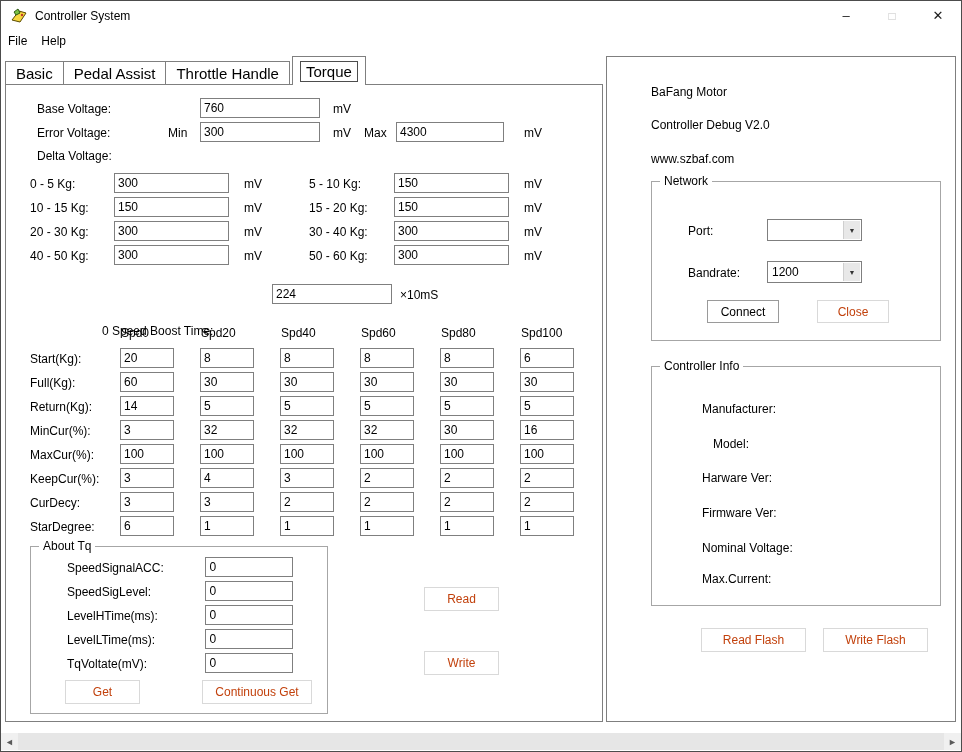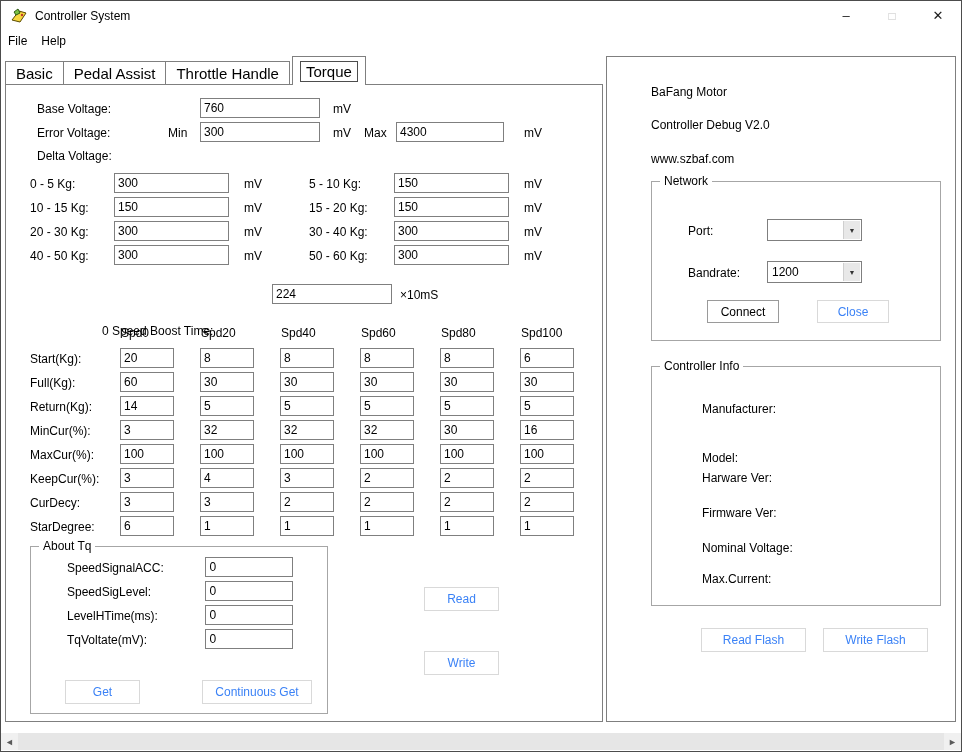--- a/index.html
+++ b/index.html
@@ -22,21 +22,21 @@
   
   .tabstrip { position:absolute; left:4px; top:55px; height:28px; display:flex; align-items:flex-end; z-index:2;text-align:right; }
   .tab { background:#fff; border:1px solid #7f7f7f; border-bottom:none; height:23px; display:flex; align-items:center; padding:0 10px; font-size:15px; margin-right:-1px; }
   .tab.active { height:29px; margin-bottom:-1px; margin-left:3px; z-index:3; position:relative; padding:0 7px; background:#fff; }
   .focusbox { border:1px solid #4d4d4d; padding:1px 5px; }
   .tabpage { position:absolute; left:4px; top:83px; width:598px; height:638px; border:1px solid #7f7f7f; background:#fff; }
 
   .lbl { font-size:12px; color:#000; white-space:nowrap; }
   .inp { height:20px; border:1px solid #7f7f7f; font-size:12px; padding:0 3px; font-family:inherit; background:#fff; color:#000; }
   .btn { position:absolute; height:24px; background:#fff; border:1px solid #9a9a9a; font-size:12px; font-family:inherit; color:#000; display:flex; align-items:center; justify-content:center; cursor:default; }
-  .btn.disabled { border-color:#d9d9d9; color:#3b82f6; }
+  .btn.disabled { border-color:#d9d9d9; color:#c2410c; }
 
   
   .row-base, .row-error, .row-boost { position:absolute; height:22px; }
   .row-base { left:31px; top:13px; }
   .row-error { left:31px; top:37px; }
   .row-base > *, .row-error > *, .row-boost > * { position:absolute; }
   .row-base .l, .row-error .l { left:0; top:4px; }
   .row-base .i { left:163px; top:0; width:120px; }
   .row-base .u { left:296px; top:4px; }
   .row-error .lmin { left:131px; top:4px; }
@@ -93,21 +93,21 @@
   .combo { position:absolute; width:95px; height:22px; border:1px solid #7f7f7f; background:#fff; }
   .combo-port { left:115px; top:37px; }
   .combo-band { left:115px; top:79px; }
   .combo .cval { font-size:12px; padding:3px 0 0 4px; }
   .combo .carrow { position:absolute; top:1px; right:1px; bottom:1px; width:17px; background:#e8e8e8; border-left:1px solid #cfcfcf; display:flex; align-items:center; justify-content:center; font-size:7px; color:#333; }
   .btn-connect { left:55px; top:118px; width:72px; height:23px; }
   .btn-close { left:165px; top:118px; width:72px; height:23px; }
 
   .info-box { left:44px; top:309px; width:290px; height:240px; }
   .info-field { position:absolute; left:50px; }
-  .if1{top:35px;} .if2{top:84px;} .if3{top:104px;} .if4{top:139px;} .if5{top:174px;} .if6{top:205px;}
+  .if1{top:35px;} .if2{top:70px;margin-left:11px;} .if3{top:104px;} .if4{top:139px;} .if5{top:174px;} .if6{top:205px;}
 
   .btn-readflash { left:82px; top:571px; width:105px;margin-left:12px; }
   .btn-writeflash { left:216px; top:571px; width:105px; }
 
   
   .hscroll { position:absolute; left:0; right:0; bottom:1px; height:17px; background:#f0f0f0; }
   .sb-btn { position:absolute; top:0; width:17px; height:17px; display:flex; align-items:center; justify-content:center; font-size:9px; color:#5a5a5a; }
   .sb-left { left:0; } .sb-right { right:0; }
   .sb-thumb { position:absolute; left:17px; right:17px; top:0; height:17px; background:#e6e6e6; }
 </style>
@@ -291,20 +291,24 @@
         </div>
         <div class="about-row">
           <span class="lbl">SpeedSigLevel:</span>
           <input class="inp" value="0" style="">
         </div>
         <div class="about-row">
           <span class="lbl">LevelHTime(ms):</span>
           <input class="inp" value="0" style="">
         </div>
         <div class="about-row">
+          <span class="lbl">LevelLTime(ms):</span>
+          <input class="inp" value="0" style="">
+        </div>
+        <div class="about-row">
           <span class="lbl">TqVoltate(mV):</span>
           <input class="inp" value="0" style="">
         </div>
       </div>
       <button class="btn disabled btn-get">Get</button>
       <button class="btn disabled btn-contget">Continuous Get</button>
     </div>
 
     <button class="btn disabled btn-read">Read</button>
     <button class="btn disabled btn-write">Write</button>

